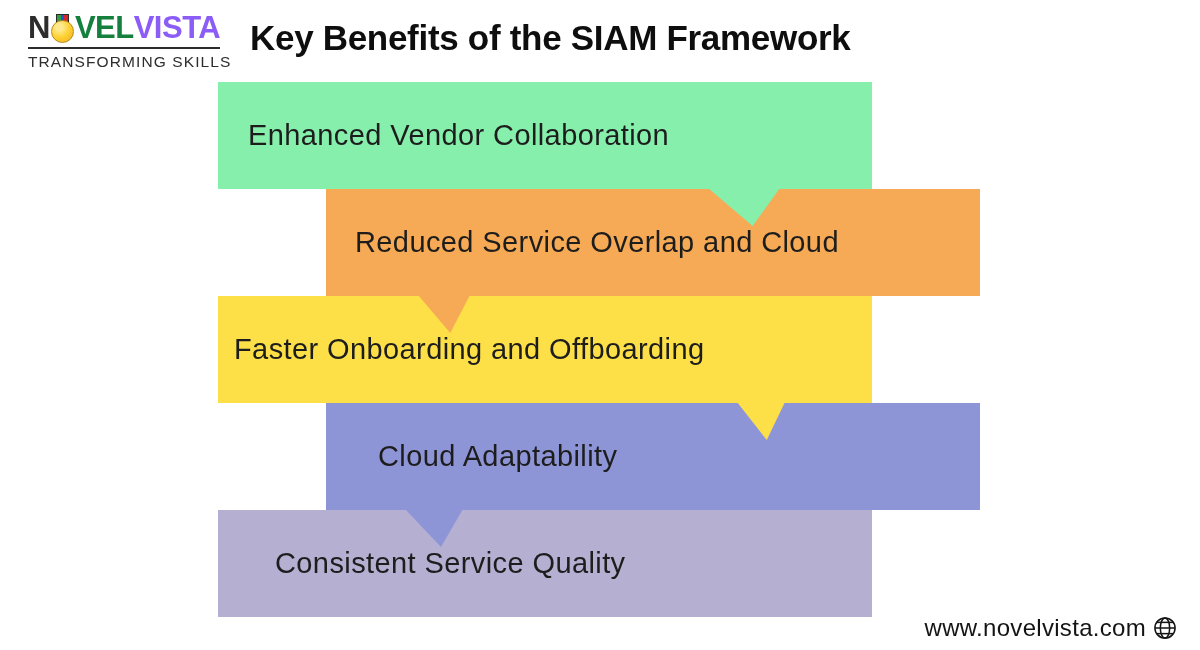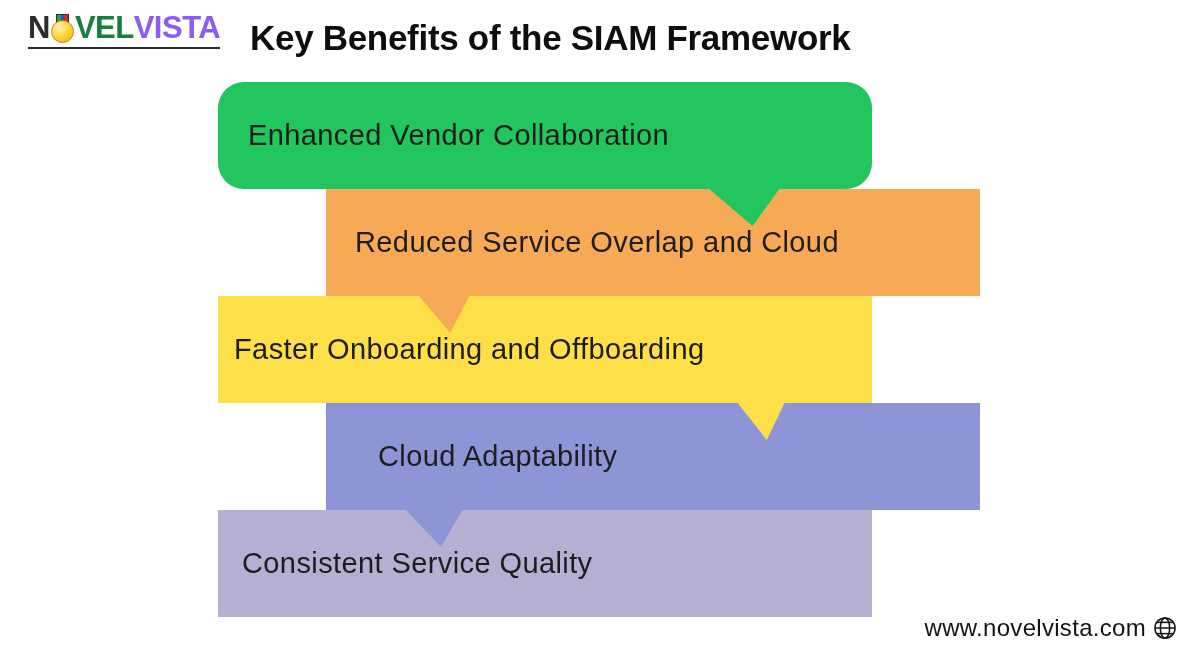--- a/index.html
+++ b/index.html
@@ -35,21 +35,21 @@
   
   .bar {
     position:absolute; width:654px; height:107px;
     display:flex; align-items:center;
   }
   .bar-label { font-size:29px; letter-spacing:0.4px; color:#1d1d1d; white-space:nowrap; }
   .bar:nth-of-type(1) { left:218px; top:82px;  z-index:5; padding-left:30px; }
   .bar:nth-of-type(2) { left:326px; top:189px; z-index:4; padding-left:29px; }
   .bar:nth-of-type(3) { left:218px; top:296px; z-index:3; padding-left:16px; }
   .bar:nth-of-type(4) { left:326px; top:403px; z-index:2; padding-left:52px; }
-  .bar:nth-of-type(5) { left:218px; top:510px; z-index:1; padding-left:24px; }
+  .bar:nth-of-type(5) { left:218px; top:510px; z-index:1; padding-left:57px; }
 
   .tail {
     position:absolute; bottom:-37px; height:38px; background:inherit;
     clip-path:polygon(0 0, 100% 0, 62% 100%);
   }
   .bar:nth-of-type(1) .tail { left:490px; width:72px; }
   .bar:nth-of-type(2) .tail { left:92px;  width:52px; }
   .bar:nth-of-type(3) .tail { left:519px; width:48px; }
   .bar:nth-of-type(4) .tail { left:79px;  width:58px; }
 
@@ -74,25 +74,26 @@
             <i class="rg"></i>
             <i class="rb"></i>
             <i class="rr"></i>
           </span>
         <span class="ball"></span>
       </span>
       <span class="brand-dark" style="color: #15803d;">VEL</span>
       <span class="brand-red" style="color: #8b5cf6;">VISTA</span>
     </div>
     <div class="brand-rule" style="background: rgb(45, 45, 45);"></div>
+    <div class="brand-tagline" style="color: rgb(45, 45, 45);">TRANSFORMING SKILLS</div>
   </header>
 
   <h1 class="title" style="color: rgb(14, 14, 14);">Key Benefits of the SIAM Framework</h1>
 
-  <div class="bar" style="background: #22c55e; border-radius: 26px;">
+  <div class="bar" style="background: #86efac;">
     <span class="bar-label" style="color: rgb(29, 29, 29);">Enhanced Vendor Collaboration</span>
     <span class="tail"></span>
   </div>
   <div class="bar" style="background: rgb(247, 170, 85);">
     <span class="bar-label" style="color: rgb(29, 29, 29);">Reduced Service Overlap and Cloud</span>
     <span class="tail"></span>
   </div>
   <div class="bar" style="background: #fde047;">
     <span class="bar-label" style="color: rgb(29, 29, 29);">Faster Onboarding and Offboarding</span>
     <span class="tail"></span>

